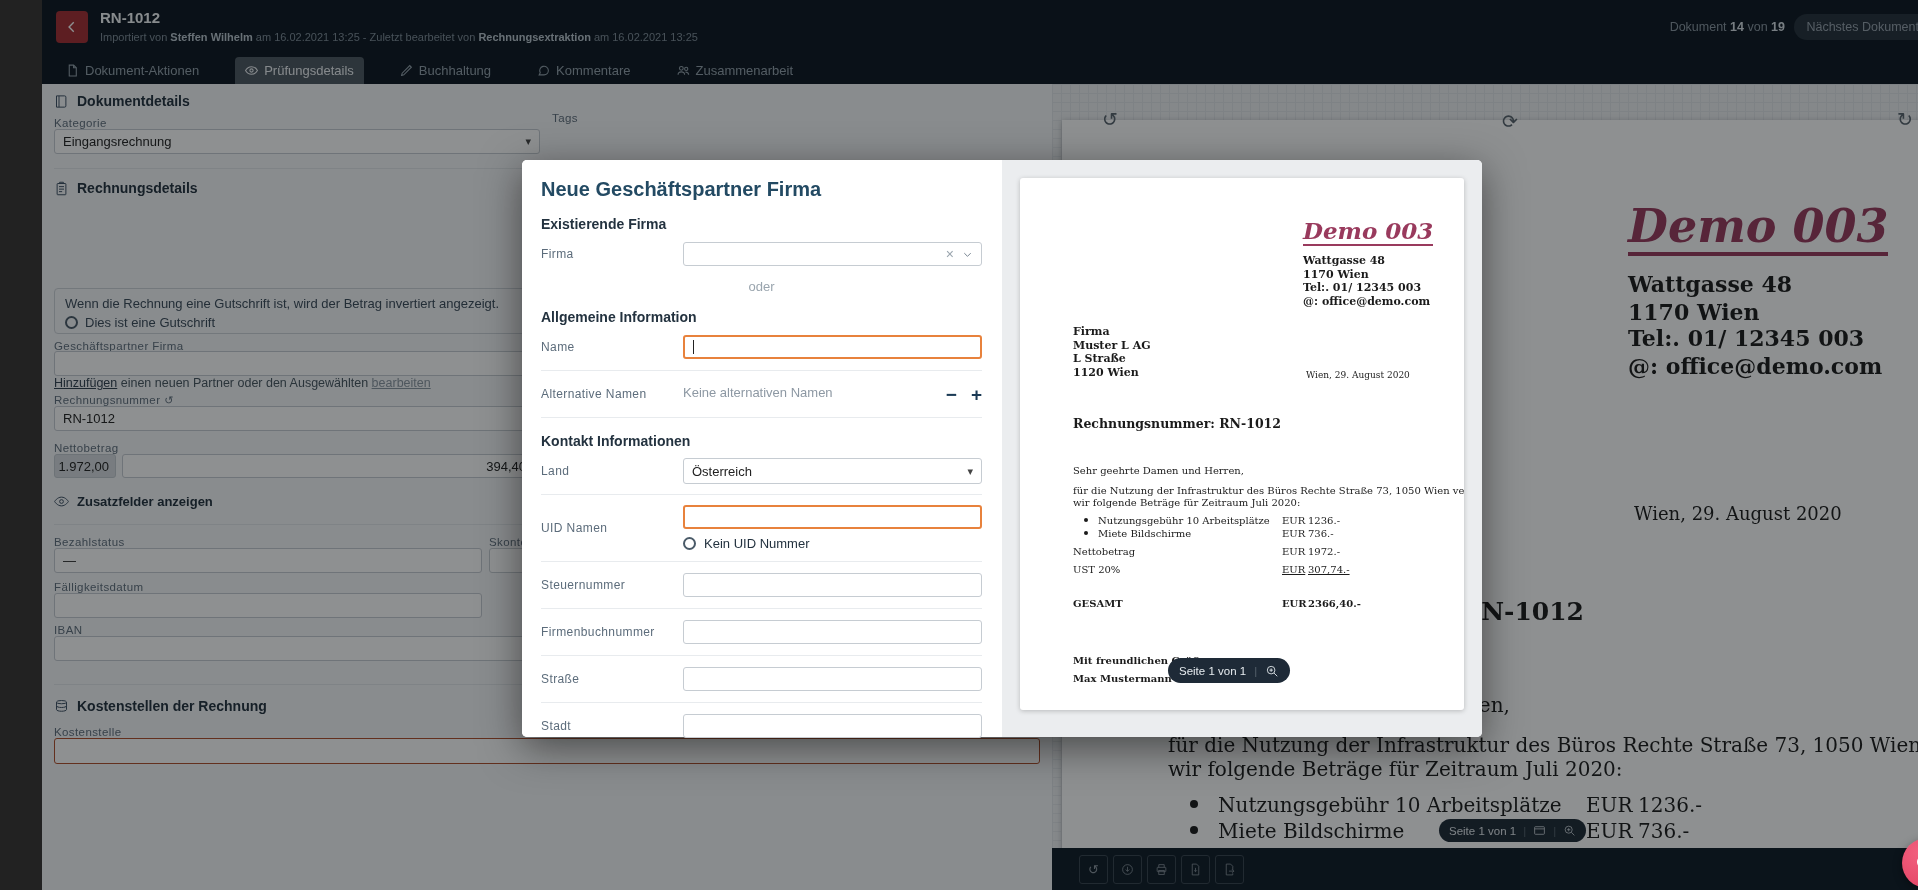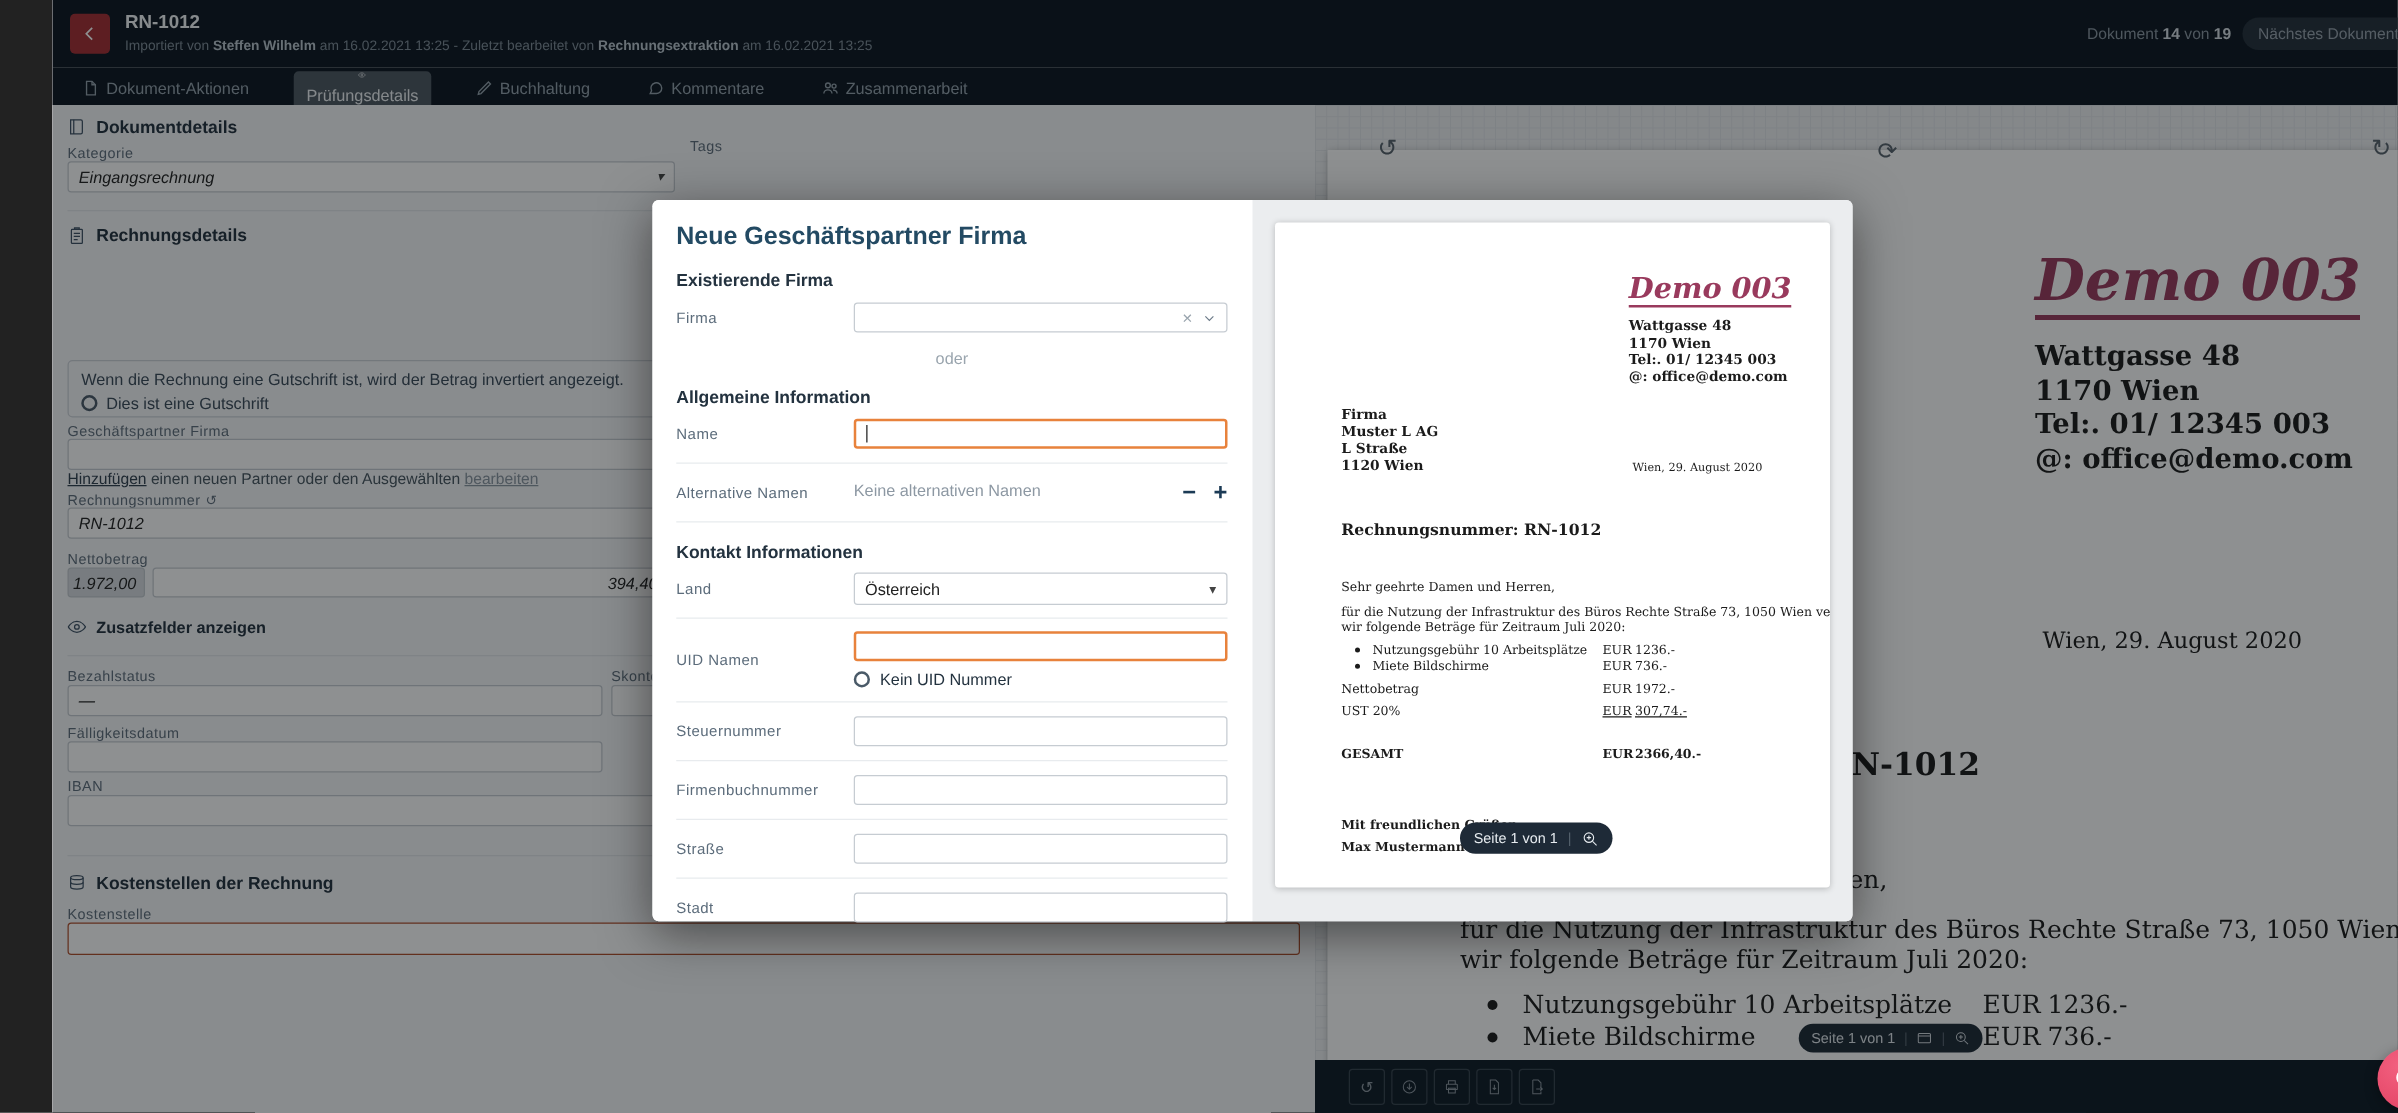--- a/index.html
+++ b/index.html
@@ -16,29 +16,29 @@
   .pager b{color:#d5dde3;}
   .circbtn{position:absolute;top:16px;width:22px;height:22px;border-radius:50%;background:#8b96a0;color:#10171e;display:flex;align-items:center;justify-content:center;font-size:12px;cursor:pointer;}
   .nextpill{position:absolute;right:10px;top:14px;height:26px;border-radius:13px;background:#242f3a;display:flex;align-items:center;gap:8px;padding:0 4px 0 12px;cursor:pointer;}
   .nextpill .lbl{font-size:12.5px;color:#97a2ad;}
   .nextpill .circ{width:19px;height:19px;border-radius:50%;background:#8b96a0;color:#10171e;display:flex;align-items:center;justify-content:center;font-size:11px;}
 
   
   .tabsbar{position:absolute;left:0;top:54px;width:1918px;height:30px;background:#0c1620;display:flex;align-items:flex-end;padding-left:14px;gap:26px;z-index:10;}
   .tab{display:flex;align-items:center;gap:6px;font-size:13px;color:#93a0ab;height:27px;padding:0 10px;cursor:pointer;}
   .tab svg{width:13px;height:13px;}
-  .tab.active{background:#4d5760;color:#eef2f5;border-radius:4px 4px 0 0;flex-direction:column;}
+  .tab.active{background:#4d5760;color:#eef2f5;border-radius:4px 4px 0 0;}
 
   
   .panel{position:absolute;left:0;top:84px;width:1010px;height:806px;background:#f6f7f9;}
   .sech{position:absolute;display:flex;align-items:center;gap:8px;font-size:14px;font-weight:bold;color:#22303d;text-align:right;}
   .sech svg{width:15px;height:15px;stroke:#3e5164;fill:none;stroke-width:1.6;}
   .flabel{position:absolute;font-size:11.5px;color:#5f6e7c;letter-spacing:.4px;}
   .hist{font-size:11px;color:#5f6e7c;margin-left:4px;}
-  .tbx{position:absolute;background:#fff;border:1px solid #c6ccd2;border-radius:3px;font-size:13px;color:#222;padding:0 8px;display:flex;align-items:center;box-sizing:border-box;font-style:italic;}
+  .tbx{position:absolute;background:#fff;border:1px solid #c6ccd2;border-radius:3px;font-size:13px;color:#222;padding:0 8px;display:flex;align-items:center;box-sizing:border-box;}
   .divider{position:absolute;left:12px;width:986px;border-top:1px solid #e3e7ea;}
   .selarrow{margin-left:auto;color:#444;font-size:11px;}
   .infobox{position:absolute;left:12px;top:204px;width:986px;height:46px;border:1px solid #cdd3d9;border-radius:4px;box-sizing:border-box;padding:7px 10px;}
   .infobox .l1{font-size:13px;color:#3a4a59;}
   .radio{display:inline-block;width:13px;height:13px;border:2px solid #4a5a68;border-radius:50%;box-sizing:border-box;vertical-align:-2px;}
   .radiorow{display:flex;align-items:center;gap:7px;font-size:13px;color:#3a4a59;margin-top:4px;cursor:pointer;}
   .linkline{position:absolute;left:12px;top:292px;font-size:12.5px;color:#46555f;}
   .linkline a{color:#2f3f4e;text-decoration:underline;cursor:pointer;}
   .linkline a.muted{color:#8a96a1;}
   .pillrow{position:absolute;left:510px;top:131px;display:flex;gap:9px;}

